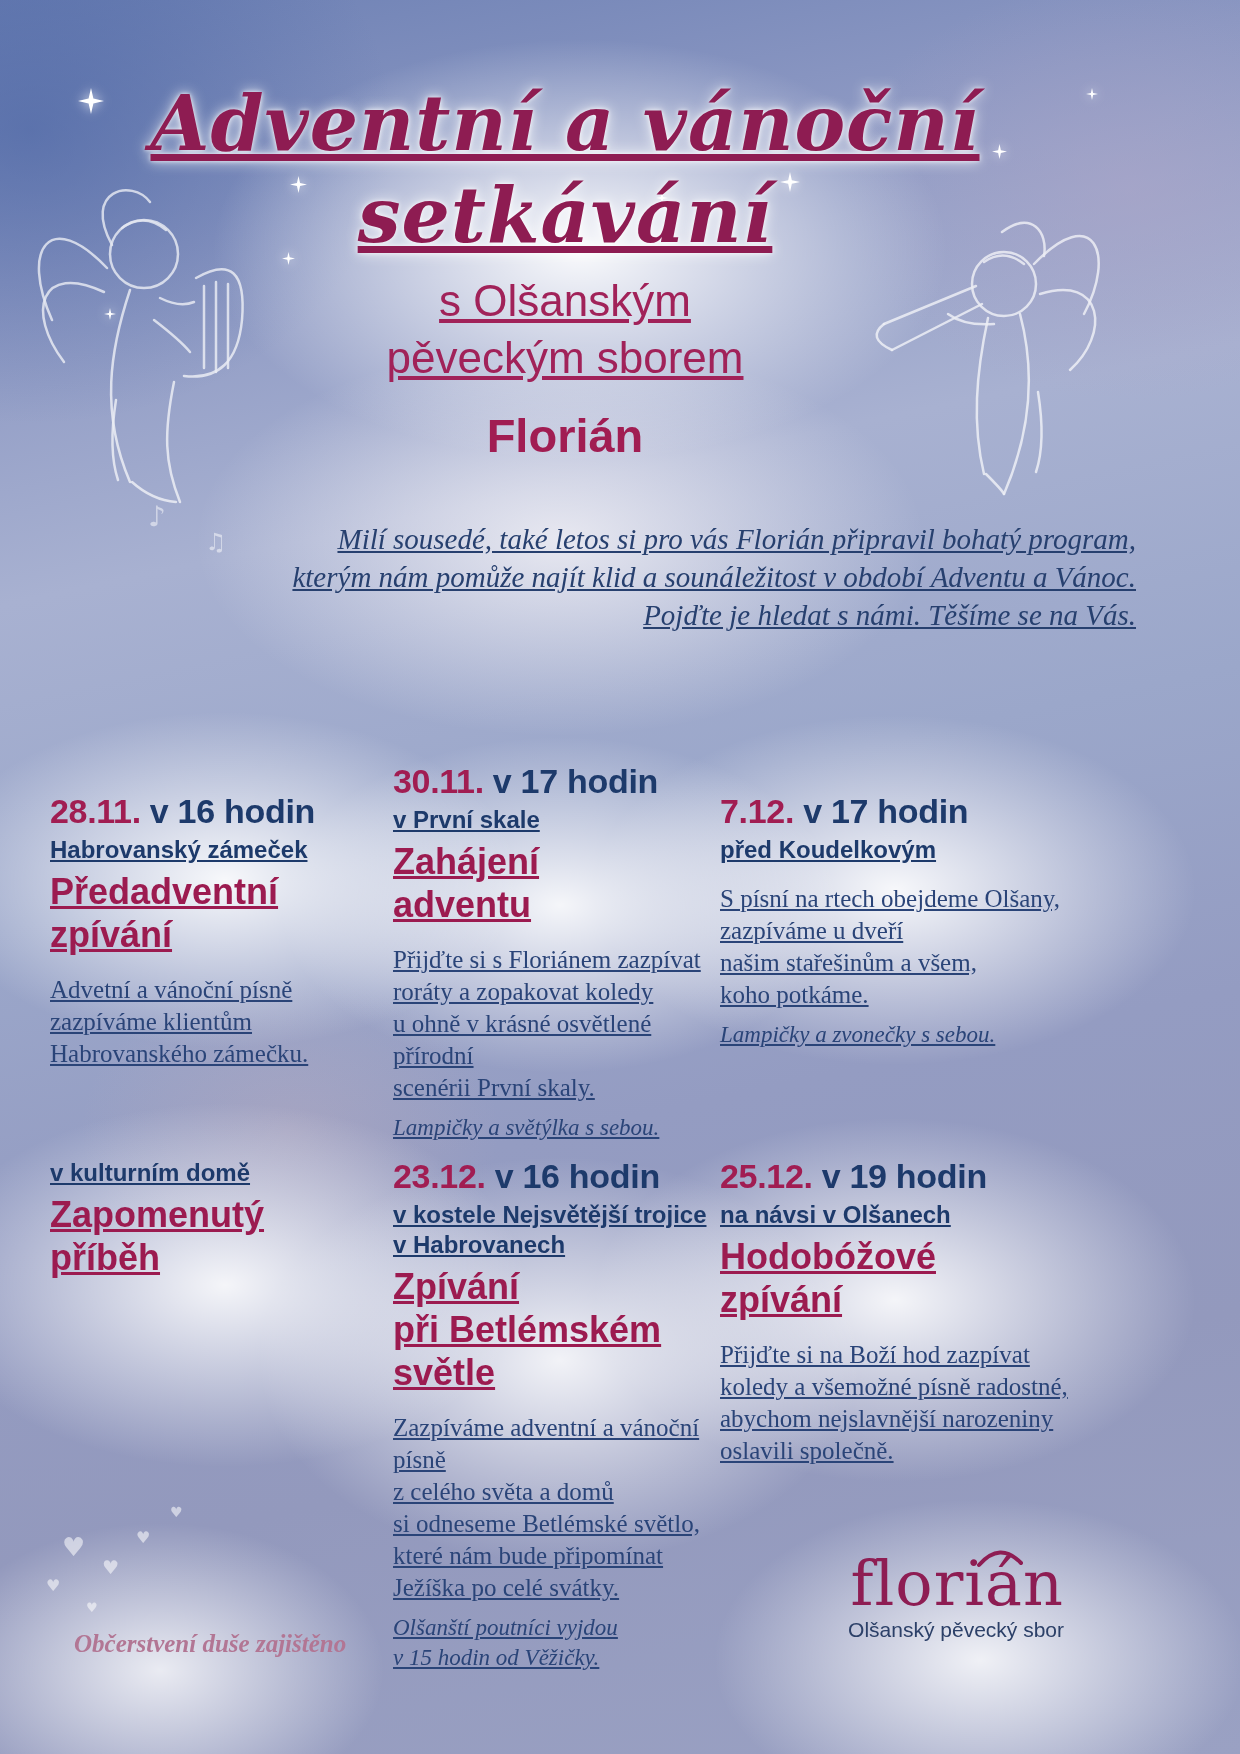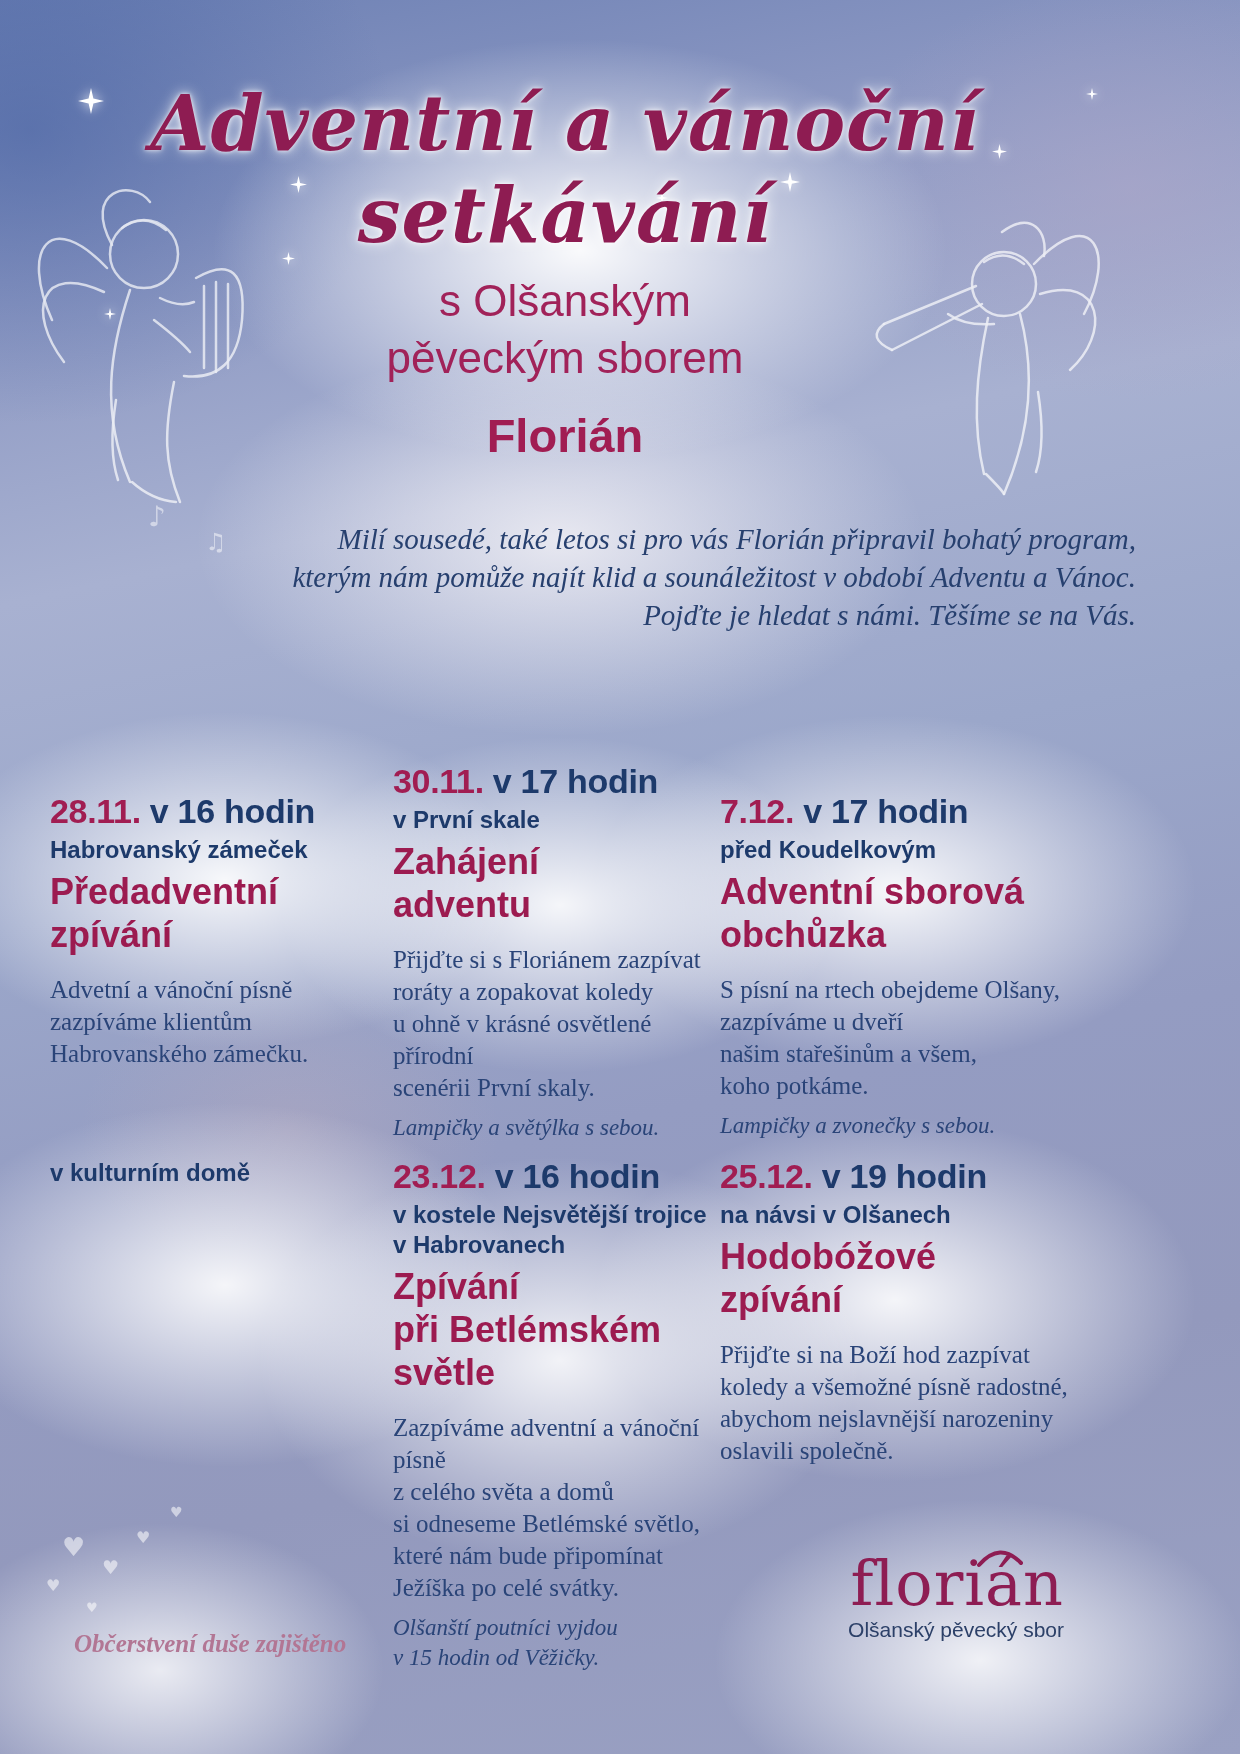--- a/index.html
+++ b/index.html
@@ -15,21 +15,21 @@
       radial-gradient(ellipse 430px 260px at 895px 1300px, rgba(255,255,255,.9), rgba(255,255,255,0) 70%),
       radial-gradient(ellipse 540px 310px at 580px 250px, rgba(255,255,255,.95), rgba(255,255,255,0) 68%),
       radial-gradient(ellipse 520px 280px at 560px 540px, rgba(250,248,250,.78), rgba(255,255,255,0) 70%),
       radial-gradient(ellipse 320px 210px at 160px 1670px, rgba(255,255,255,.8), rgba(255,255,255,0) 70%),
       radial-gradient(ellipse 380px 230px at 980px 1660px, rgba(255,255,255,.85), rgba(255,255,255,0) 70%),
       radial-gradient(ellipse 300px 220px at 290px 1130px, rgba(196,176,190,.35), rgba(196,176,190,0) 70%),
       radial-gradient(ellipse 420px 300px at 1130px 190px, rgba(174,166,200,.55), rgba(174,166,200,0) 70%),
       radial-gradient(ellipse 520px 420px at 30px 130px, rgba(66,94,160,.55), rgba(66,94,160,0) 70%),
       linear-gradient(168deg, #6c80b4 0%, #8b97c2 14%, #a8b1d1 30%, #9ba7ca 46%, #949cc2 62%, #9399bd 78%, #9aa1c3 100%);
   }
-  .pre { white-space:pre-line; }
+  .pre { white-space:pre-line;text-decoration:underline; }
 
   
   .title {
     position:absolute; left:0; top:78px; width:1130px; text-align:center;
     font-family:"DejaVu Serif", serif; font-style:italic; font-weight:700;
     font-size:76px; line-height:92px; color:#8e1c52;
     text-shadow:0 0 14px rgba(255,255,255,.9), 0 0 4px rgba(255,255,255,.8);
     letter-spacing:1px;
   }
   .subtitle {
@@ -200,31 +200,31 @@
 u ohně v krásné osvětlené přírodní
 scenérii První skaly.</div>
     <div class="event-note pre">Lampičky a světýlka s sebou.</div>
   </div>
 
   <div class="event ev-3">
     <div class="event-datetime">
       <span class="event-date">7.12.</span><span class="event-time">v 17 hodin</span>
     </div>
     <div class="event-venue pre">před Koudelkovým</div>
-    <div class="event-title pre">Adventní sborová
-obchůzka</div>
     <div class="event-desc pre">S písní na rtech obejdeme Olšany,
 zazpíváme u dveří
 našim stařešinům a všem,
 koho potkáme.</div>
     <div class="event-note pre">Lampičky a zvonečky s sebou.</div>
   </div>
 
   <div class="event ev-4">
     <div class="event-venue pre">v kulturním domě</div>
+    <div class="event-title pre">Zapomenutý
+příběh</div>
   </div>
 
   <div class="event ev-5">
     <div class="event-datetime">
       <span class="event-date">23.12.</span><span class="event-time">v 16 hodin</span>
     </div>
     <div class="event-venue pre">v kostele Nejsvětější trojice
 v Habrovanech</div>
     <div class="event-title pre">Zpívání
 při Betlémském

